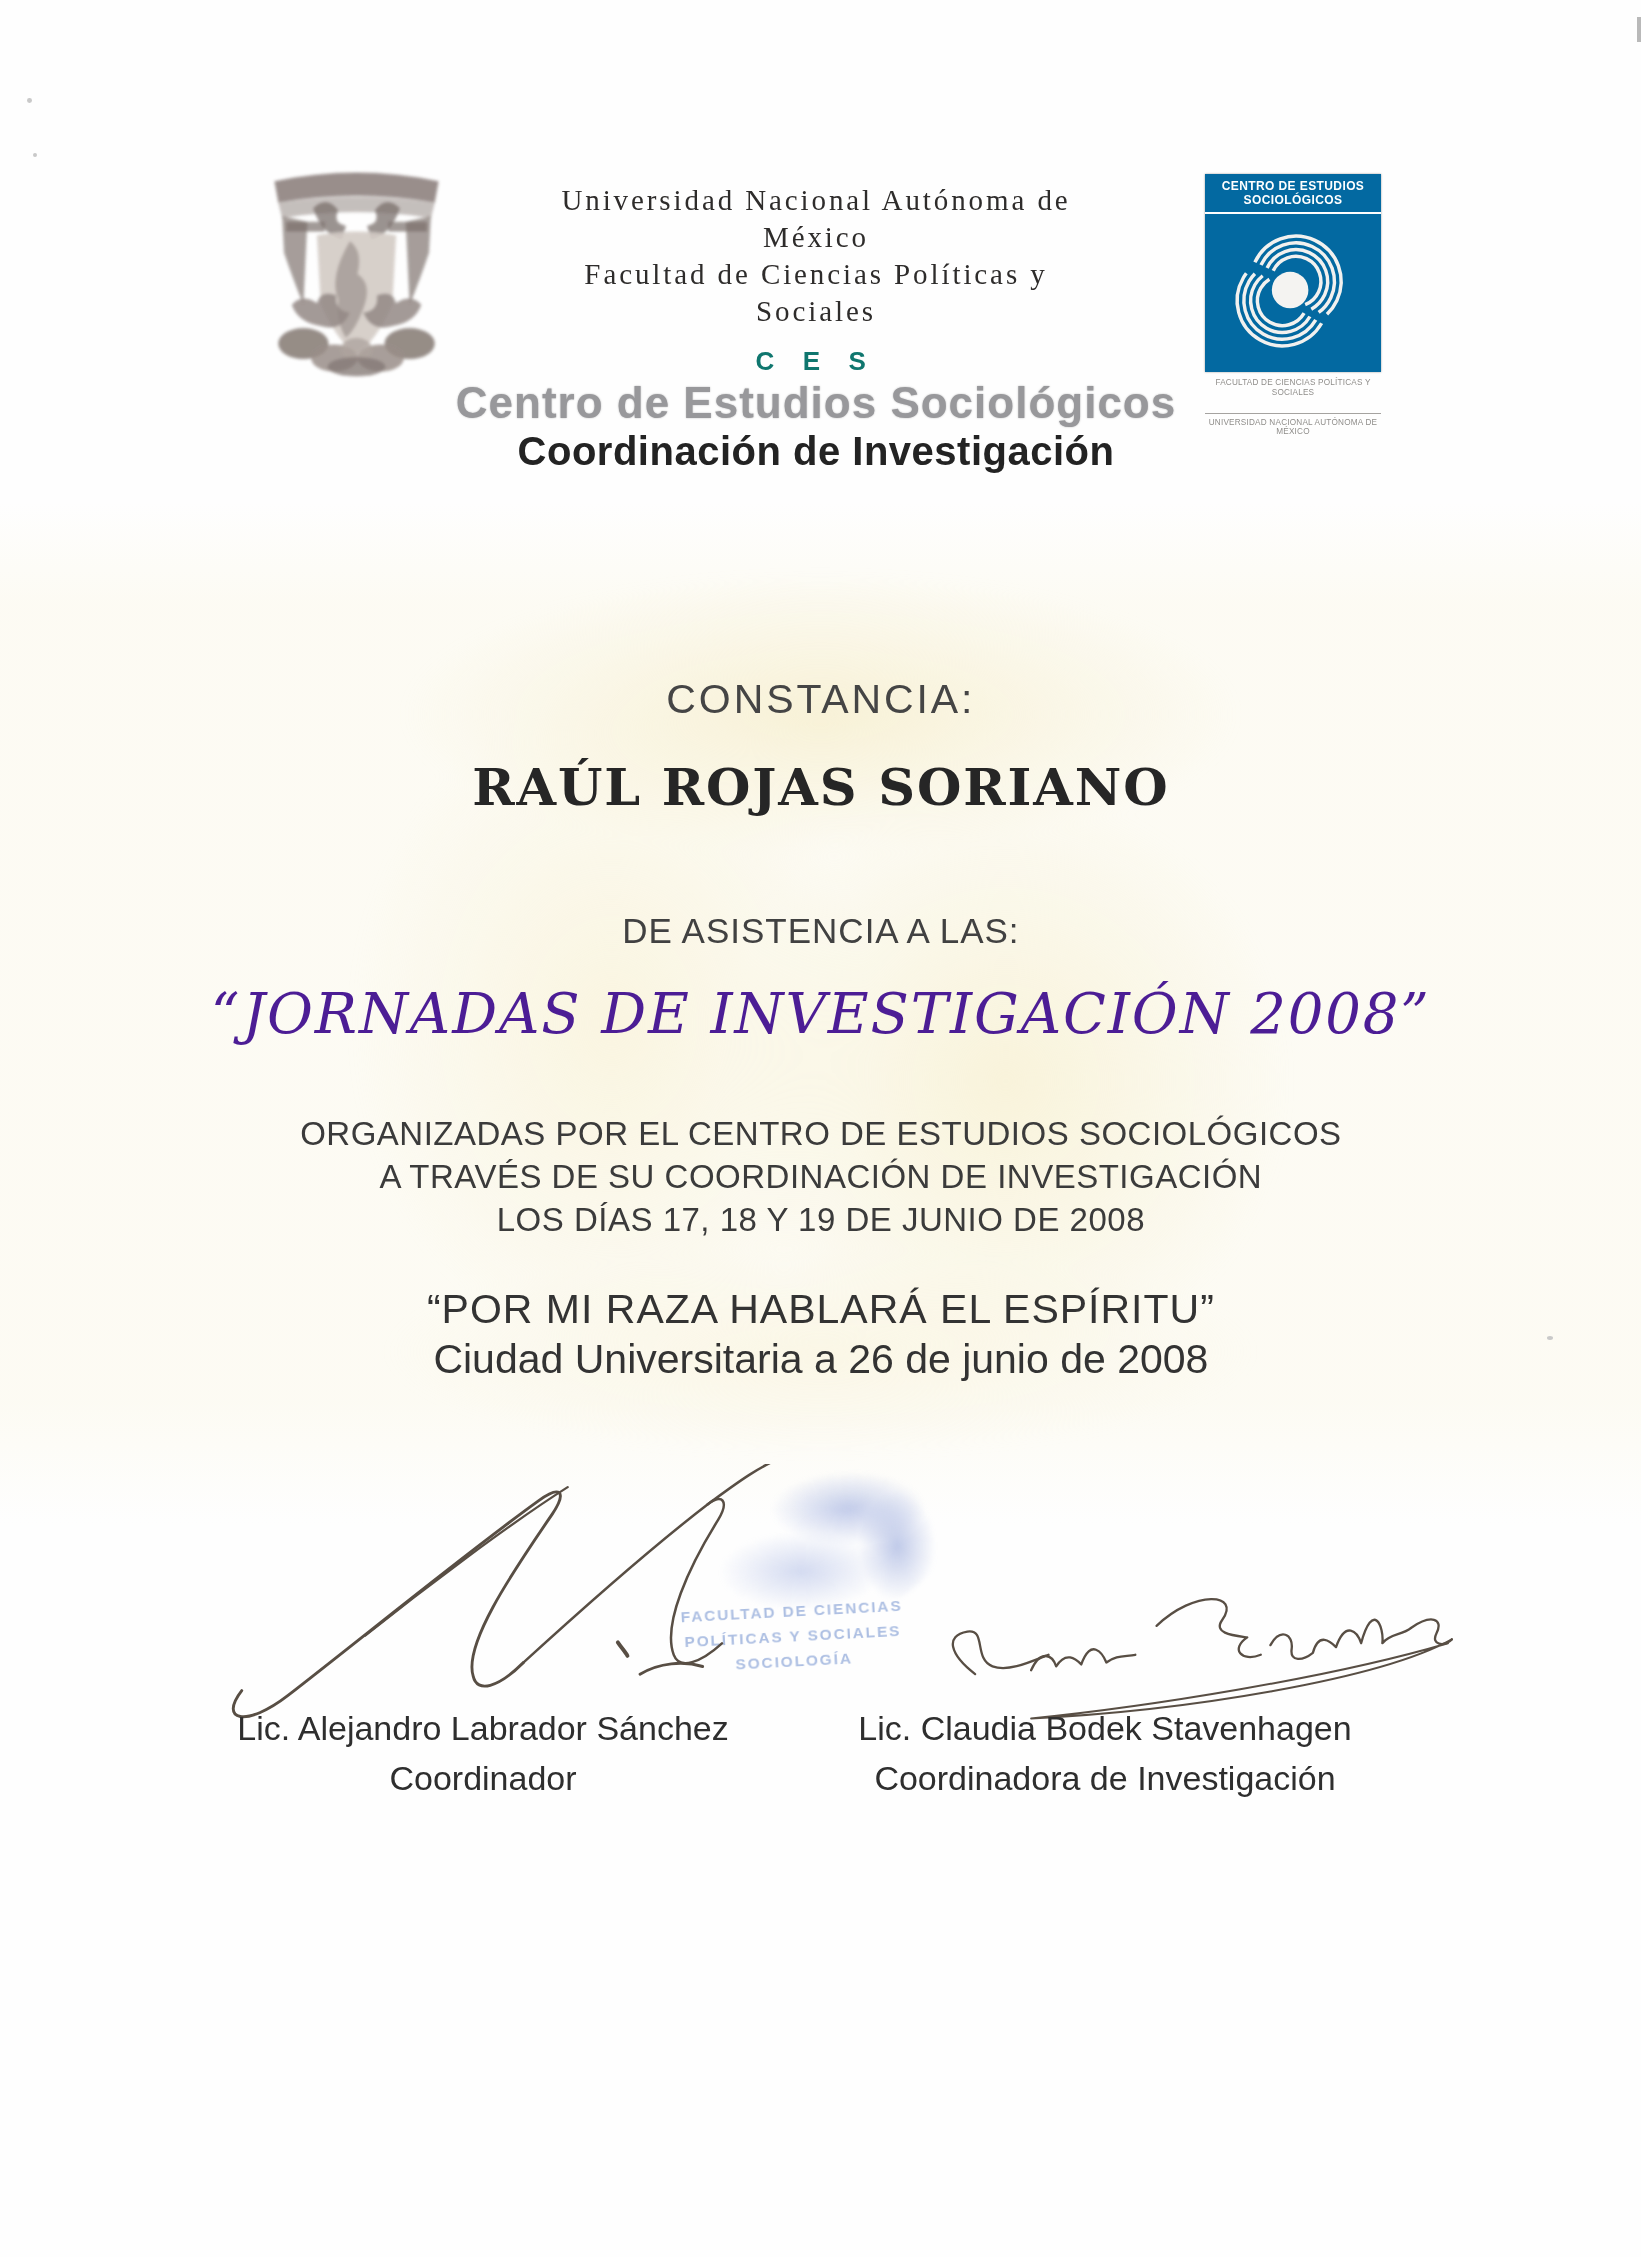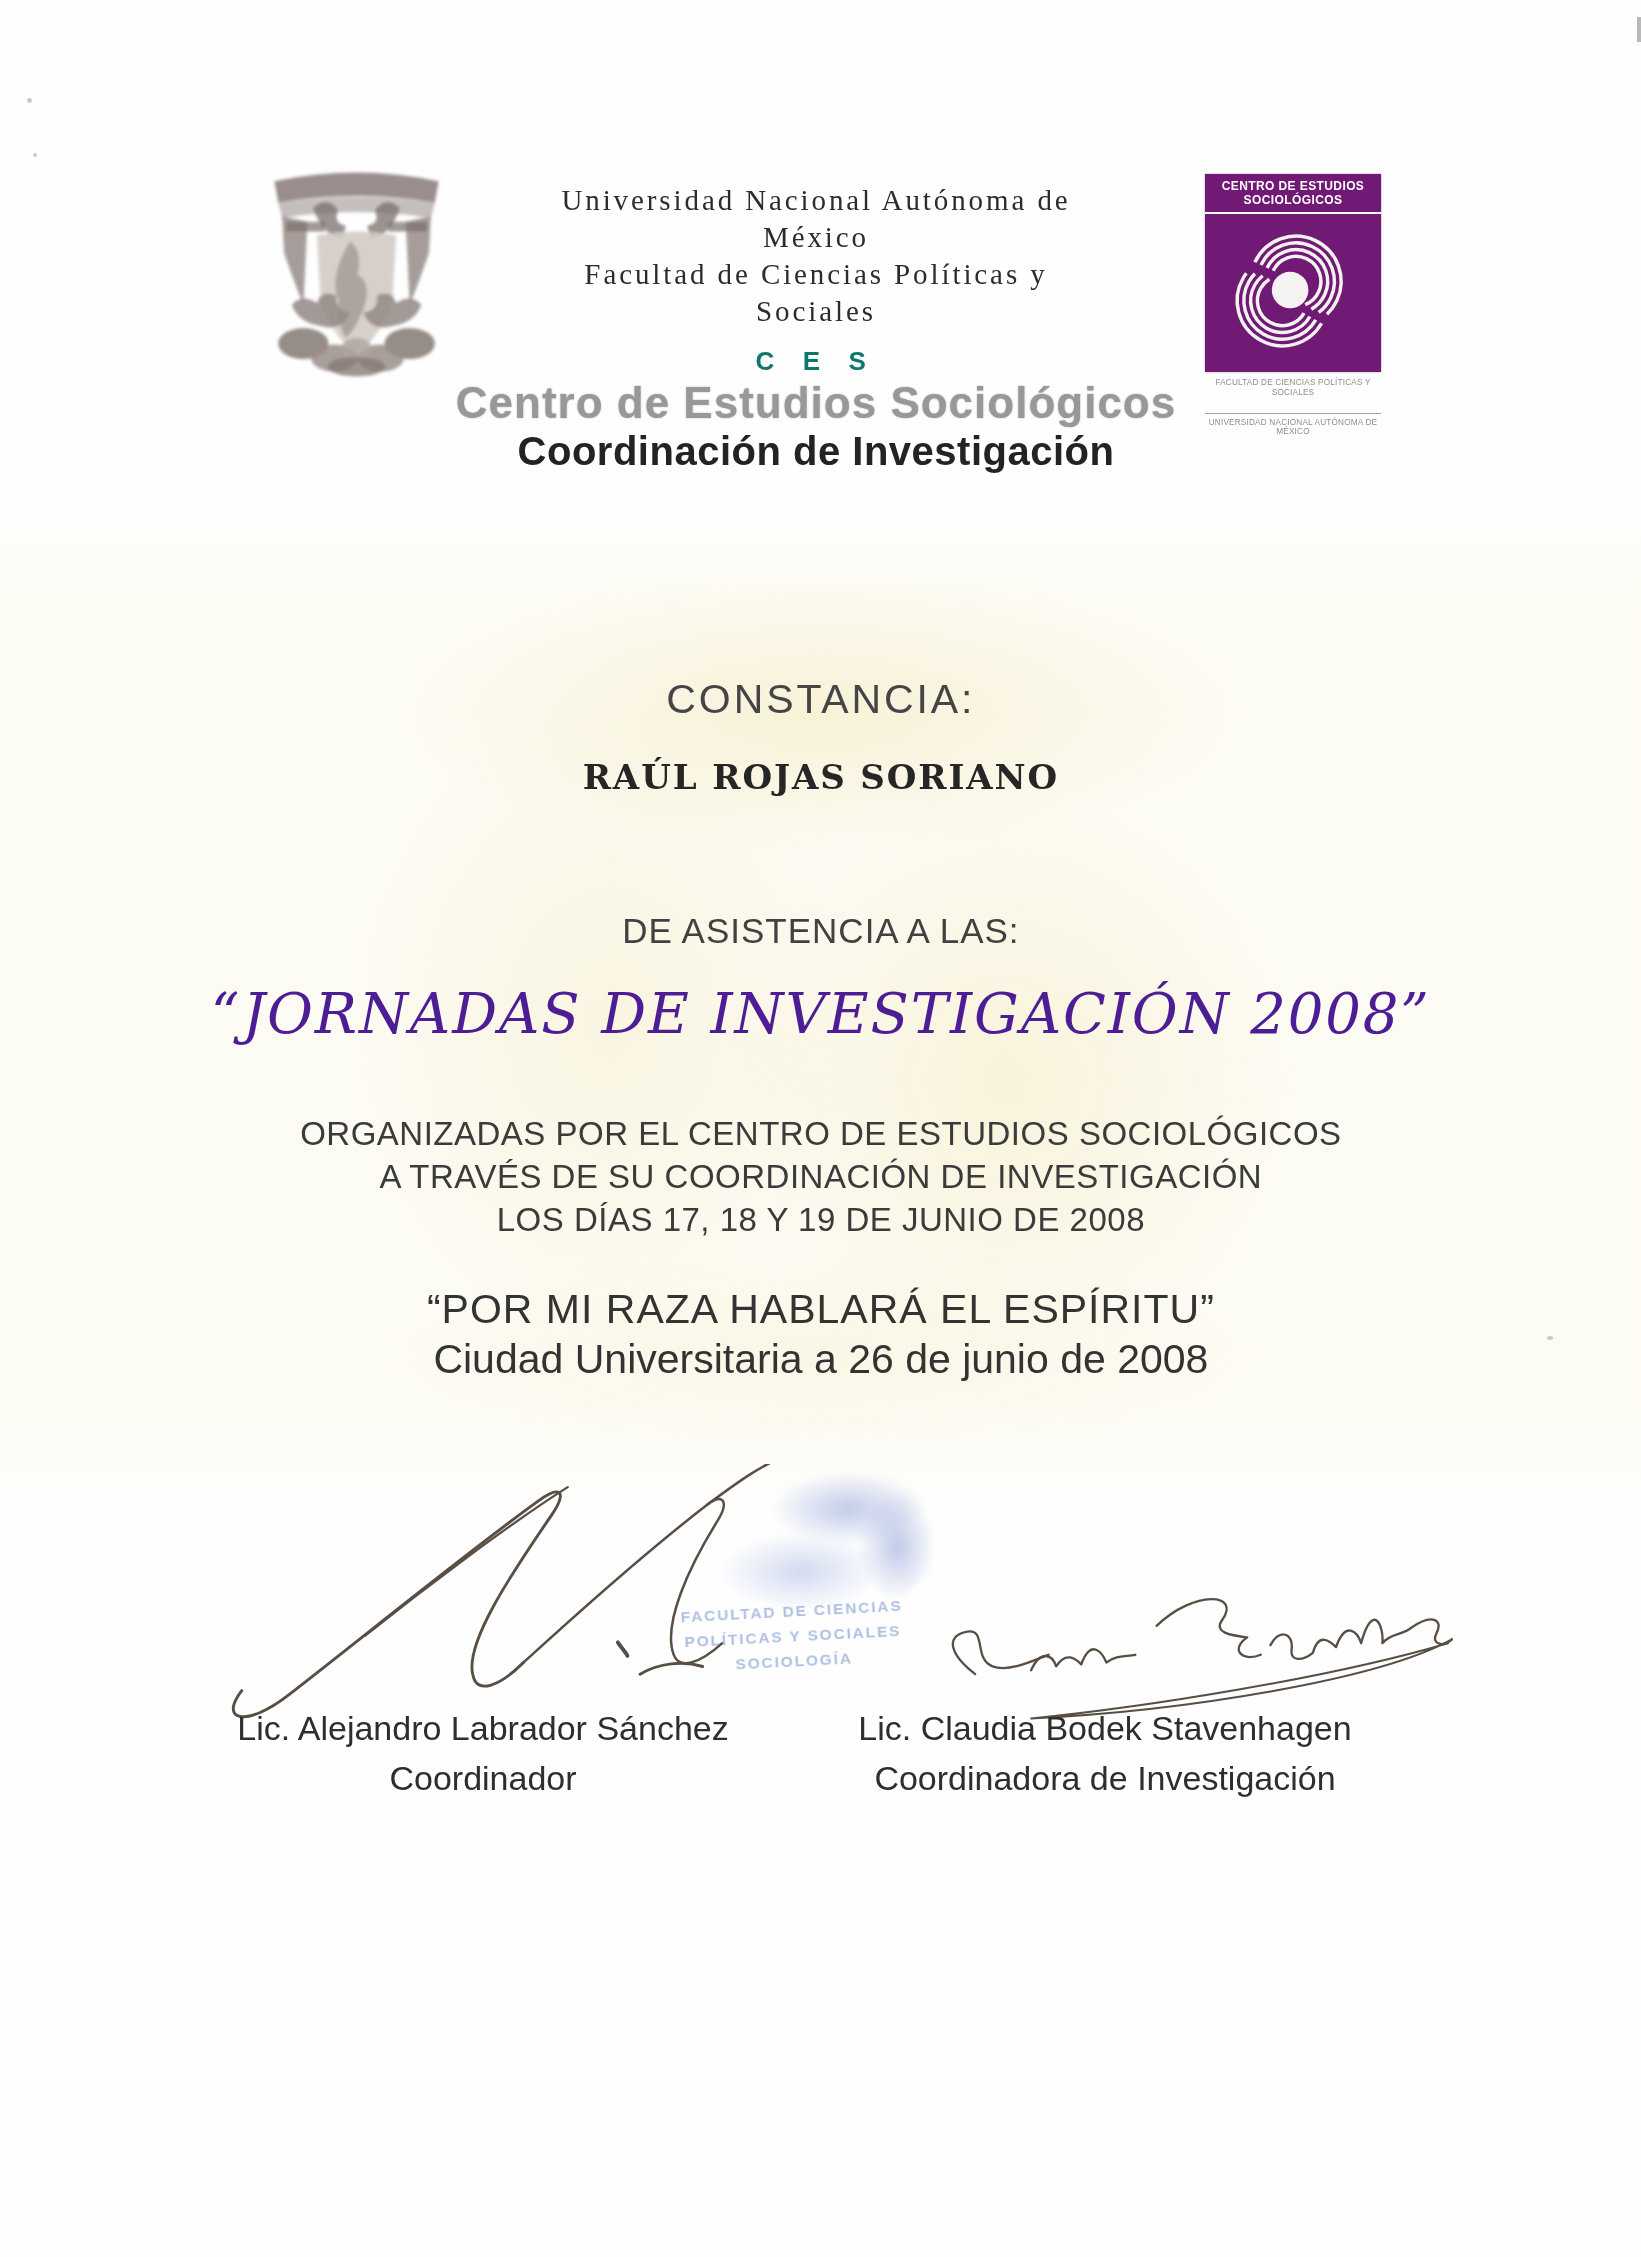--- a/index.html
+++ b/index.html
@@ -43,39 +43,39 @@
   .coordination{
     left:367px;top:429px;width:898px;
     font-size:40px;font-weight:bold;letter-spacing:0.5px;color:#232323;
   }
 
   
   .unam-shield{left:257px;top:160px;opacity:.92;}
 
   
   .ces-logo{left:1205px;top:174px;width:176px;}
-  .ces-logo-box{background:#701a75;box-shadow:0 0 1.9px rgba(0,0,0,.4);}
+  .ces-logo-box{background:#0369a1;box-shadow:0 0 1.9px rgba(0,0,0,.4);}
   .ces-logo-title{
     padding:4.8px 1.9px 3.9px;text-align:center;color:#fff;font-weight:bold;
     font-size:12px;line-height:14.5px;letter-spacing:0.4px;
     border-bottom:2.9px solid #fefefe;
   }
   .ces-logo-footer{
     margin-top:6.8px;text-align:center;color:#8f8d8a;
     font-size:8.2px;line-height:9.7px;letter-spacing:0.2px;
   }
   .ces-logo-footer .f1{display:block;padding-bottom:15px;border-bottom:1.4px solid #a5a3a0;}
   .ces-logo-footer .f2{display:block;padding-top:3.9px;}
 
   
   .constancia{left:16.4px;top:676px;width:1609px;font-size:41px;letter-spacing:2.9px;color:#454545;}
   .recipient{
     left:16.4px;top:757px;width:1609px;
     font-family:"DejaVu Serif",serif;font-weight:bold;
-    font-size:34px;letter-spacing:1.9px;color:#262626;
+    font-size:51px;letter-spacing:1.9px;color:#262626;
   }
   .asistencia{left:16.4px;top:911px;width:1609px;font-size:35px;letter-spacing:1px;color:#414141;}
   .event-title{
     left:16.4px;top:981px;width:1609px;
     font-family:"DejaVu Serif",serif;font-style:italic;
     font-size:56px;letter-spacing:1.9px;color:#4c1d95;
   }
   .organized{left:16.4px;top:1112px;width:1609px;font-size:33px;line-height:43px;letter-spacing:0.5px;color:#3b3b3b;}
   .motto{left:16.4px;top:1286px;width:1609px;font-size:41px;letter-spacing:1px;color:#333;}
   .dateline{left:16.4px;top:1336px;width:1609px;font-size:41px;color:#333;}

